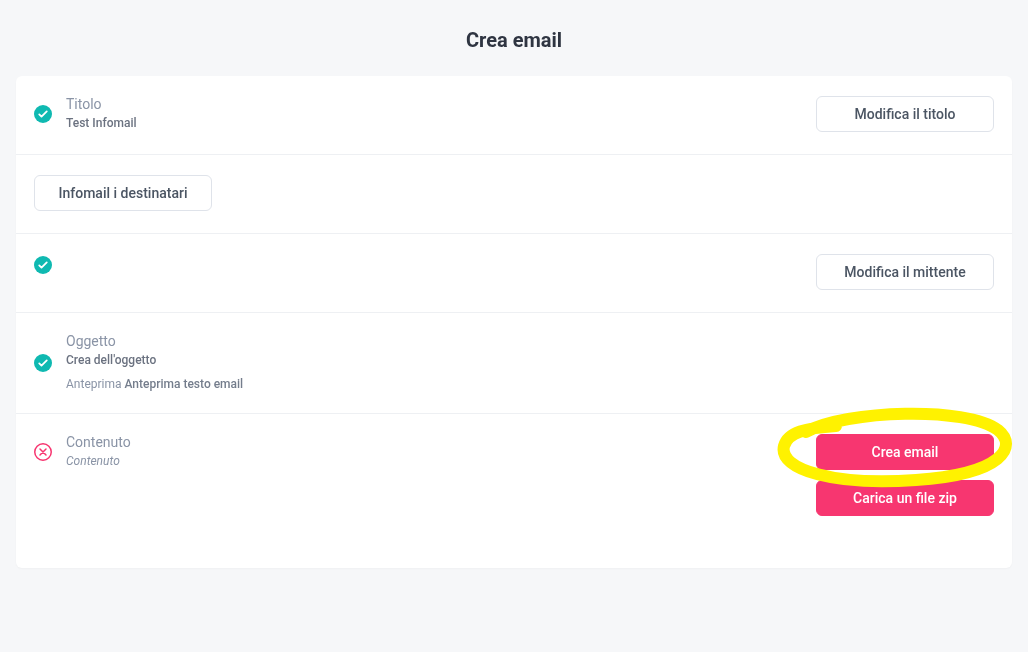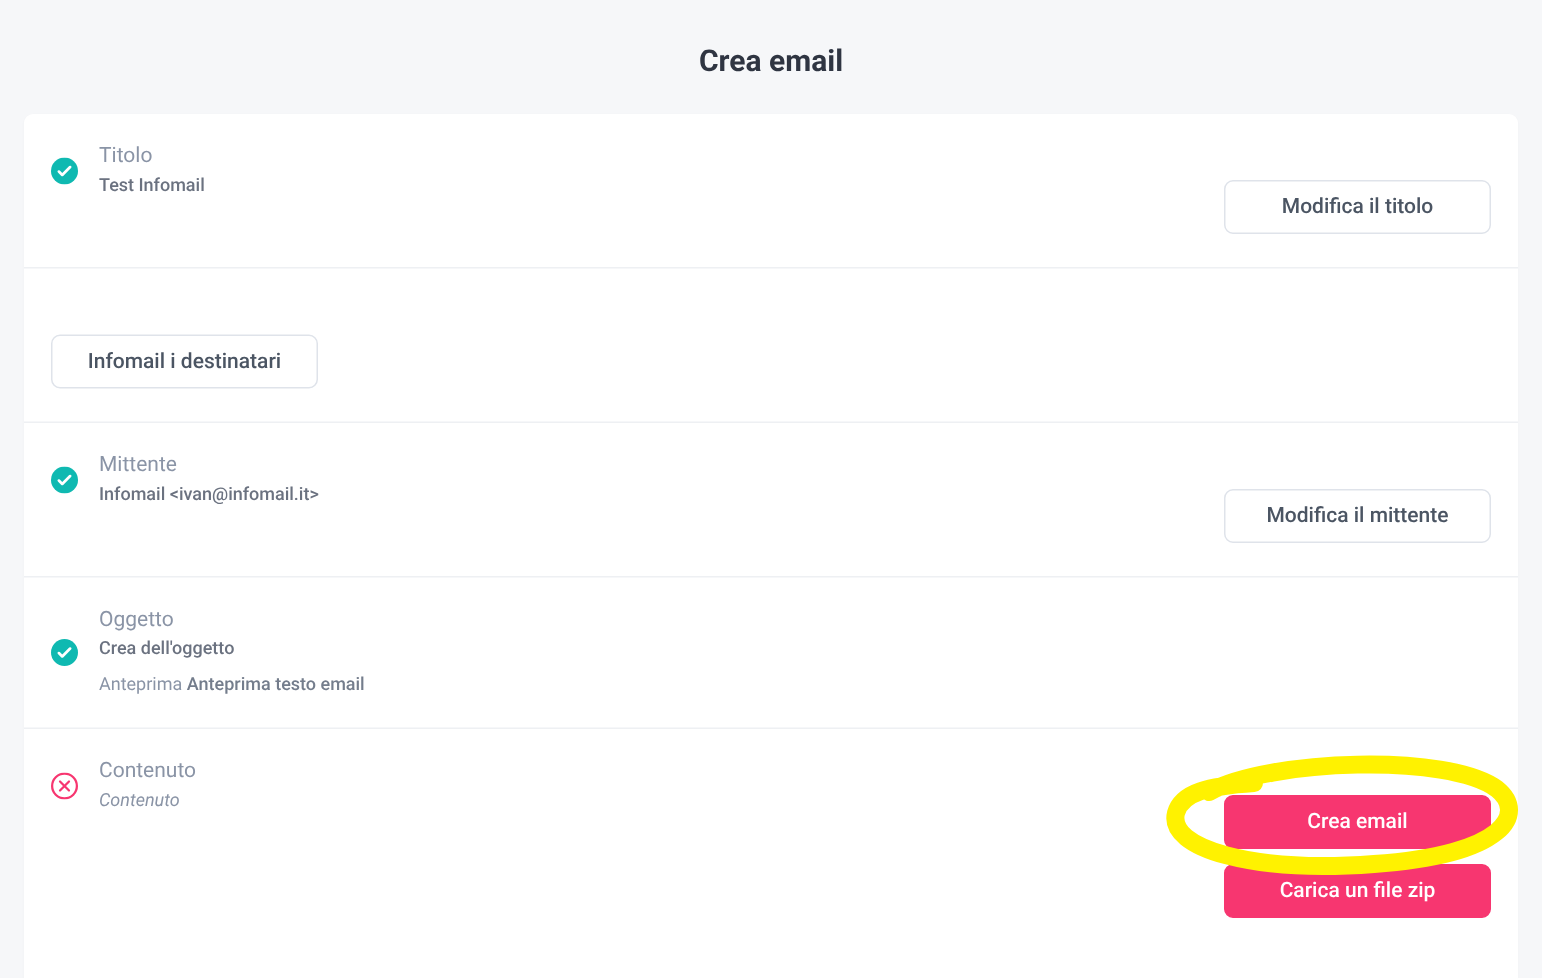--- a/index.html
+++ b/index.html
@@ -68,21 +68,20 @@
   .preview-line .preview-text {
     color: #747d8c;
     font-weight: 500;
   }
   .actions {
     display: flex;
     flex-direction: column;
     gap: 10px;
     align-items: flex-end;
     position: relative;
-    margin-top: 24px;
   }
   .btn {
     display: inline-flex;
     align-items: center;
     justify-content: center;
     min-width: 178px;
     height: 36px;
     padding: 0 18px;
     border-radius: 6px;
     font-size: 14px;
@@ -147,24 +146,20 @@
   </div>
 
   <div class="section">
     <div class="left">
       <span class="status-icon">
         <svg viewBox="0 0 24 24" width="18" height="18">
             <circle cx="12" cy="12" r="12" fill="#0fb9b1"></circle>
             <path d="M7 12.5l3 3 7-7" stroke="#fff" stroke-width="2.4" fill="none" stroke-linecap="round" stroke-linejoin="round"></path>
           </svg>
       </span>
-      <div class="info">
-        <div class="label">Mittente</div>
-        <div class="value">Infomail &lt;ivan@infomail.it&gt;</div>
-      </div>
     </div>
     <div class="actions">
       <div class="btn btn-outline">Modifica il mittente</div>
     </div>
   </div>
 
   <div class="section">
     <div class="left">
       <span class="status-icon">
         <svg viewBox="0 0 24 24" width="18" height="18">

